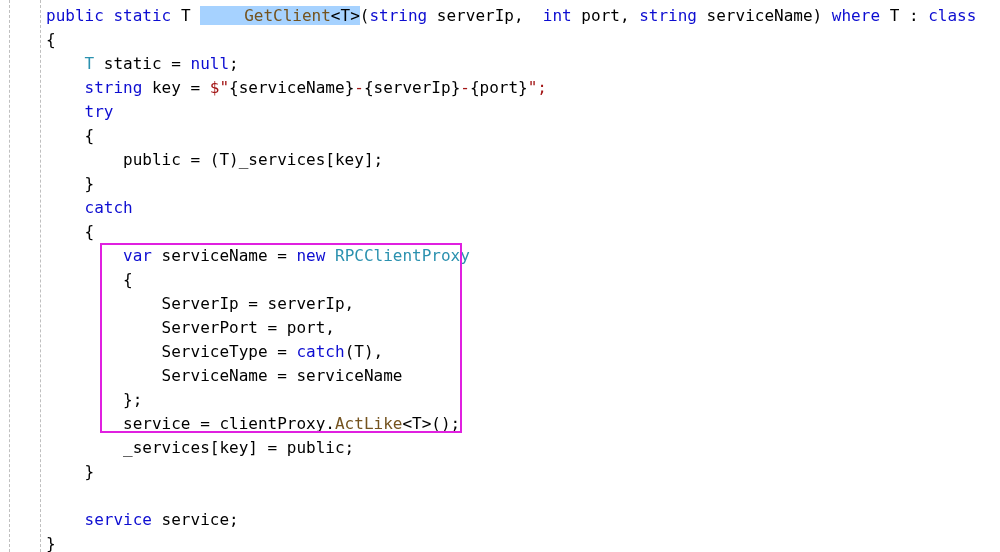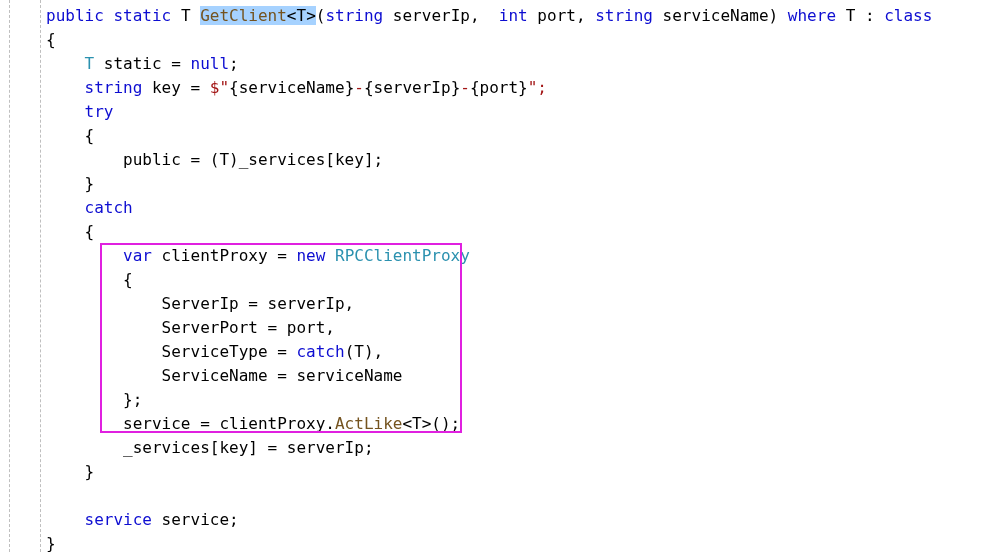--- a/index.html
+++ b/index.html
@@ -40,21 +40,21 @@
   pre.code {
     margin: 0;
     padding-left: 44px;
     white-space: pre;
     position: relative;
   }
   .kw  { color: var(--kw-blue); }
   .typ { color: var(--type-teal); }
   .mth { color: var(--method-brown); }
   .str { color: var(--str-red); }
-  .sel { background: var(--sel-bg); }
+  .sel { background: var(--sel-bg); padding-left: 44px; }
   .hl-box {
     position: absolute;
     border: 2px solid var(--hl-pink);
     pointer-events: none;
   }
 </style>
 </head>
 <body>
 
 <div class="guides">
@@ -65,28 +65,28 @@
 <pre class="code"><span><span class="kw">public</span> <span class="kw">static</span> <span>T</span> <span class="sel"><span class="mth">GetClient</span><span>&lt;</span><span>T</span><span>&gt;</span></span><span>(</span><span class="kw">string</span><span> serverIp, </span> <span class="kw">int</span><span> port, </span><span class="kw">string</span><span> serviceName</span><span>)</span> <span class="kw">where</span><span> T : </span><span class="kw">class</span></span>
 <span>{</span>
     <span class="typ">T</span><span> static = </span><span class="kw">null</span><span>;</span>
     <span class="kw">string</span><span> key = </span><span class="str">$"</span><span>{</span><span>serviceName</span><span>}</span><span class="str">-</span><span>{</span><span>serverIp</span><span>}</span><span class="str">-</span><span>{</span><span>port</span><span>}</span><span class="str">";</span>
     <span class="kw">try</span>
     <span>{</span>
         <span>public = (T)_services[key];</span>
     <span>}</span>
     <span class="kw">catch</span>
     <span>{</span>
-        <span class="kw">var</span><span> clientProxy = </span><span class="kw">new</span><span> </span><span class="typ">RPCClientProxy</span>
+        <span class="kw">var</span><span> serviceName = </span><span class="kw">new</span><span> </span><span class="typ">RPCClientProxy</span>
         <span>{</span>
             <span>ServerIp = serverIp,</span>
             <span>ServerPort = port,</span>
             <span>ServiceType = </span><span class="kw">catch</span><span>(T),</span>
             <span>ServiceName = serviceName</span>
         <span>};</span>
         <span>service = clientProxy.</span><span class="mth">ActLike</span><span>&lt;T&gt;();</span>
-        <span>_services[key] = serverIp;</span>
+        <span>_services[key] = public;</span>
     <span>}</span>
 
     <span class="kw">service</span><span> service;</span>
 <span>}</span>
 </pre>
 
 <div class="hl-box" style="left:100px; top:243px; width:362px; height:190px;"></div>
 
 </body></html>

